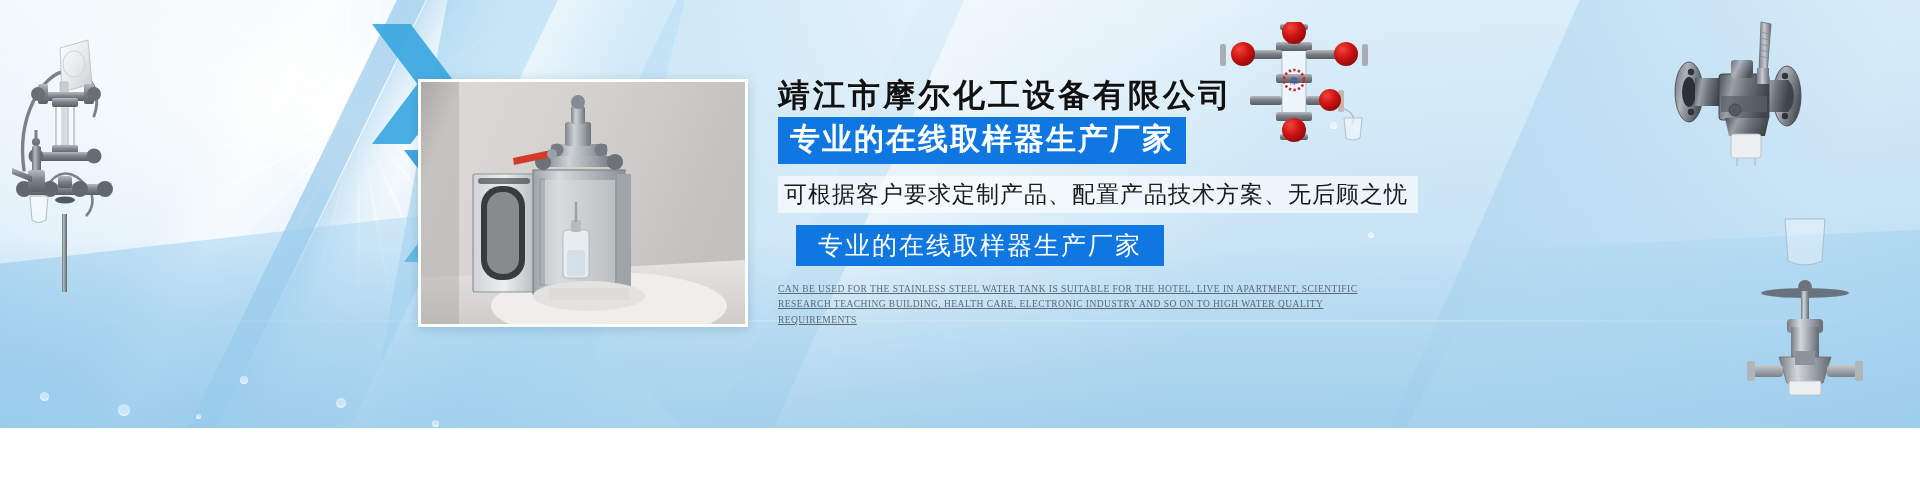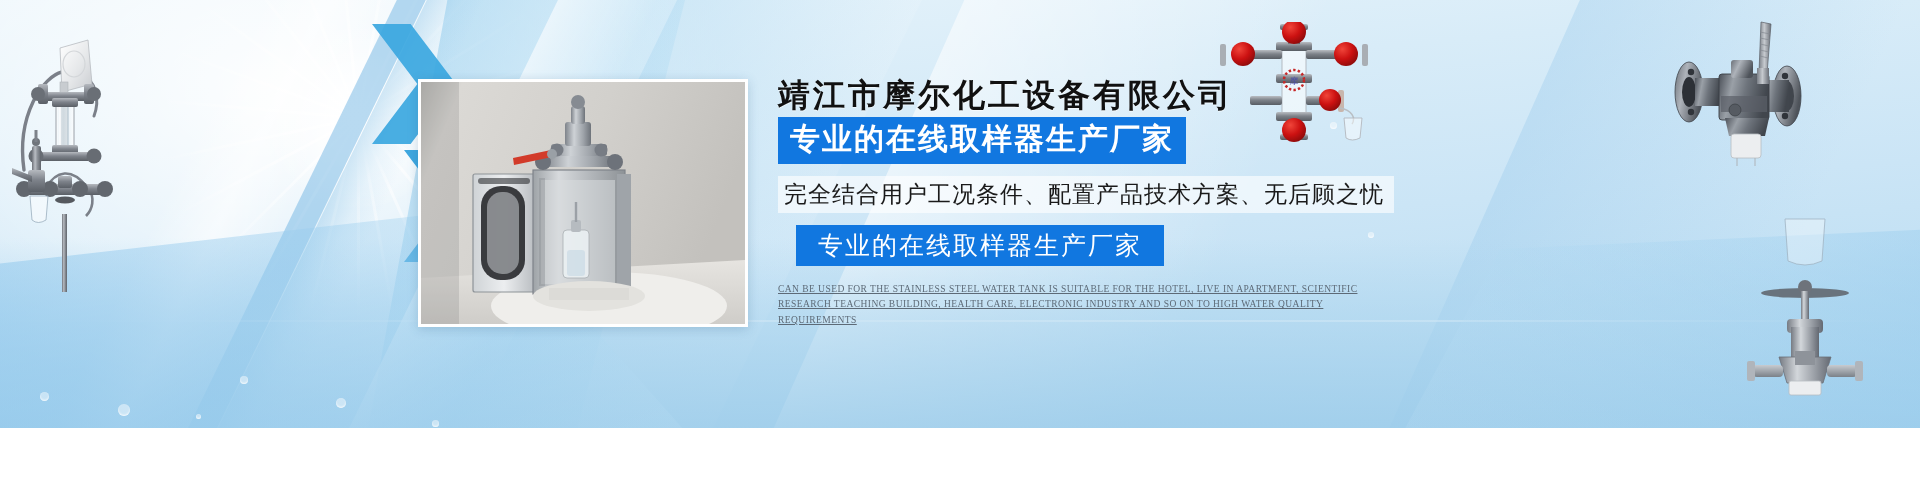--- a/index.html
+++ b/index.html
@@ -423,21 +423,21 @@
         <rect x="128" y="206" width="80" height="12" fill="#dcdbd7"></rect>
       </svg>
     </div>
   </div>
 
   <div class="text-col">
     <div class="company-title">靖江市摩尔化工设备有限公司</div>
 
     <div><span class="tag-primary">专业的在线取样器生产厂家</span></div>
 
-    <div><span class="tag-secondary">完全结合用户工况条件、配置产品技术方案、无后顾之忧</span></div>
+    <div><span class="tag-secondary">可根据客户要求定制产品、配置产品技术方案、无后顾之忧</span></div>
 
     <div><span class="tag-tertiary">专业的在线取样器生产厂家</span></div>
 
     <div class="eng-copy">CAN BE USED FOR THE STAINLESS STEEL WATER TANK IS SUITABLE FOR THE HOTEL, LIVE IN APARTMENT, SCIENTIFIC RESEARCH TEACHING BUILDING, HEALTH CARE, ELECTRONIC INDUSTRY AND SO ON TO HIGH WATER QUALITY REQUIREMENTS</div>
   </div>
 
   <div class="prod p-cross">
     <svg viewBox="0 0 170 120" width="170" height="120">
       <defs>
         <linearGradient id="pipeG" x1="0" y1="0" x2="0" y2="1">

